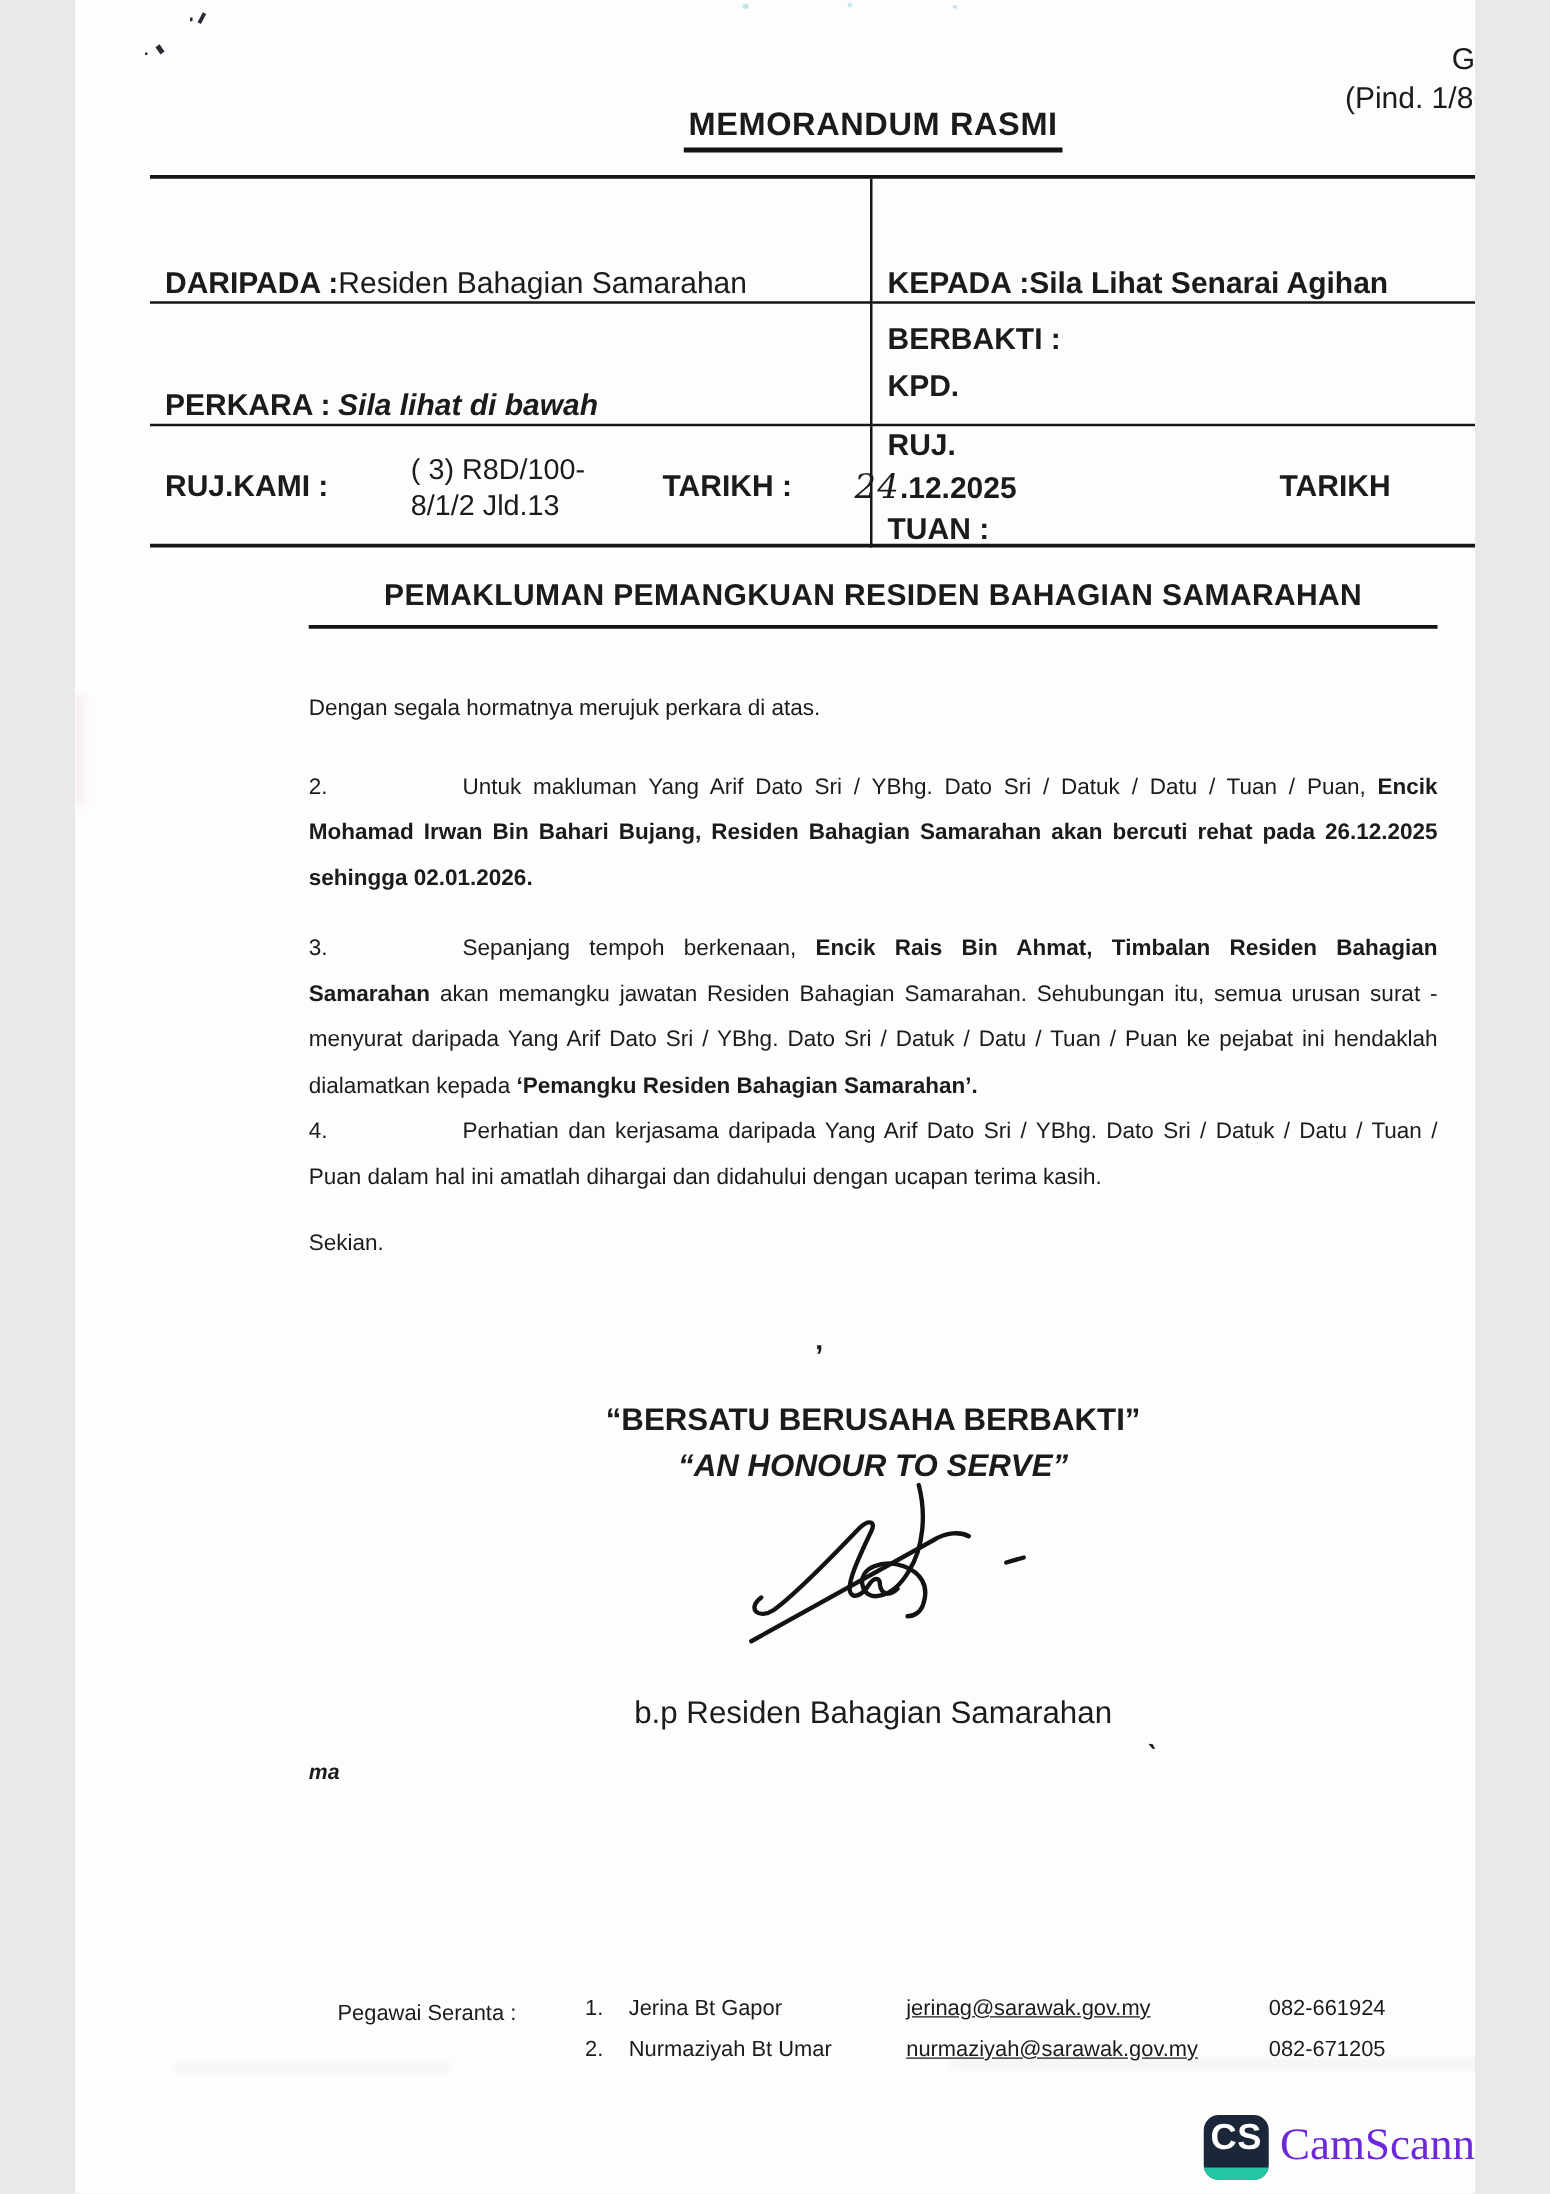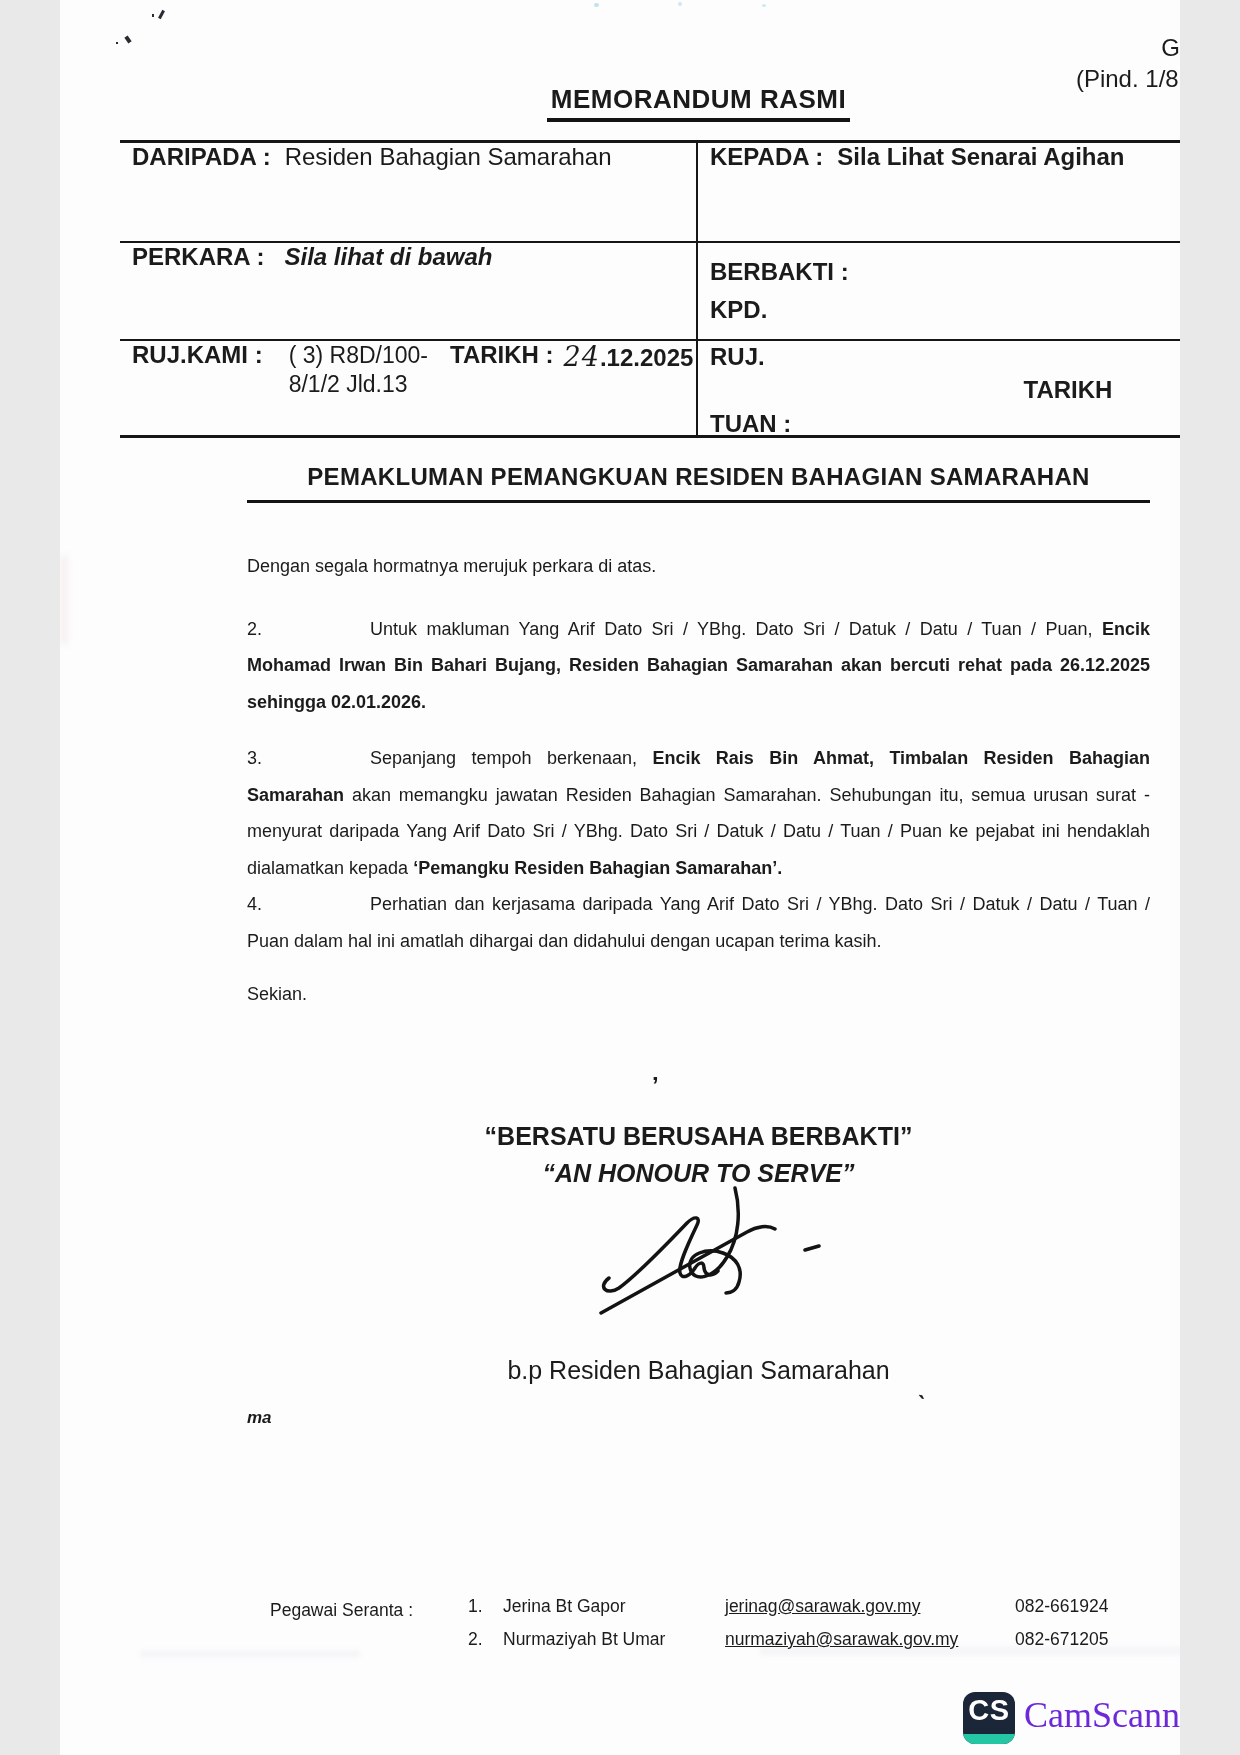--- a/index.html
+++ b/index.html
@@ -27,24 +27,24 @@
   .doc-title { display:inline-block; font-size:26px; font-weight:bold; letter-spacing:.5px; border-bottom:4px solid #141414; padding:0 4px 3px 4px; }
 
   
   .memo-table { position:absolute; left:60px; top:140px; width:1136px; height:298px;
     border-top:3px solid #161616; border-bottom:3px solid #161616;
     display:grid; grid-template-columns:578px 558px; grid-template-rows:100px 98px 97px;
     font-size:24px; }
   .cell { position:relative; padding-left:12px; }
   .cell.cleft { border-right:2px solid #161616; }
   .cell.rb { border-bottom:2px solid #161616; }
-  .cell-line { display:flex; align-items:flex-start; height:100%; gap:14px; }
+  .cell-line { display:flex; align-items:flex-end; height:100%; }
   .lbl { font-weight:bold; white-space:nowrap; }
   .stack { display:flex; flex-direction:column; justify-content:center; height:100%; line-height:38px; }
-  .ruj-row { display:flex; align-items:flex-start; height:100%; }
+  .ruj-row { display:flex; align-items:center; height:100%;gap:40px; }
   .ruj-ref { font-size:23px; line-height:29px; margin-left:26px; white-space:nowrap; }
   .tarikh-lbl { margin-left:22px; }
   .tarikh-val { margin-left:10px; white-space:nowrap; }
   .hand { font-family:"DejaVu Serif", serif; font-style:italic; font-size:27px; letter-spacing:1px; }
   .tarikh-right { position:absolute; left:250px; top:0; width:240px; height:100%;
     display:flex; align-items:center; justify-content:center; font-weight:bold; }
 
   
   .subject-wrap { position:absolute; left:187px; top:463px; width:903px; text-align:center;
     border-bottom:3px solid #141414; padding-bottom:9px; font-size:24px; font-weight:bold; letter-spacing:.3px; }

